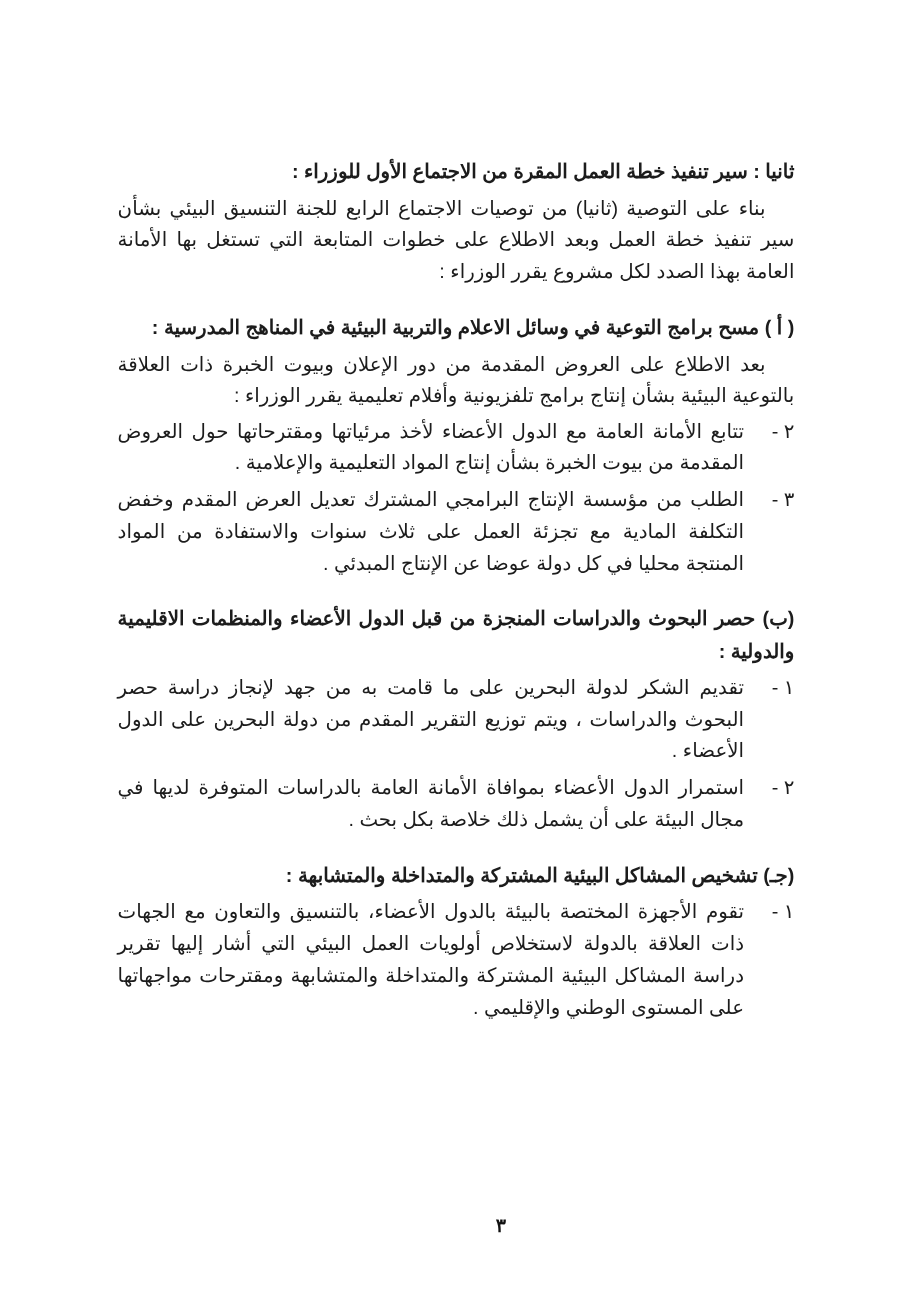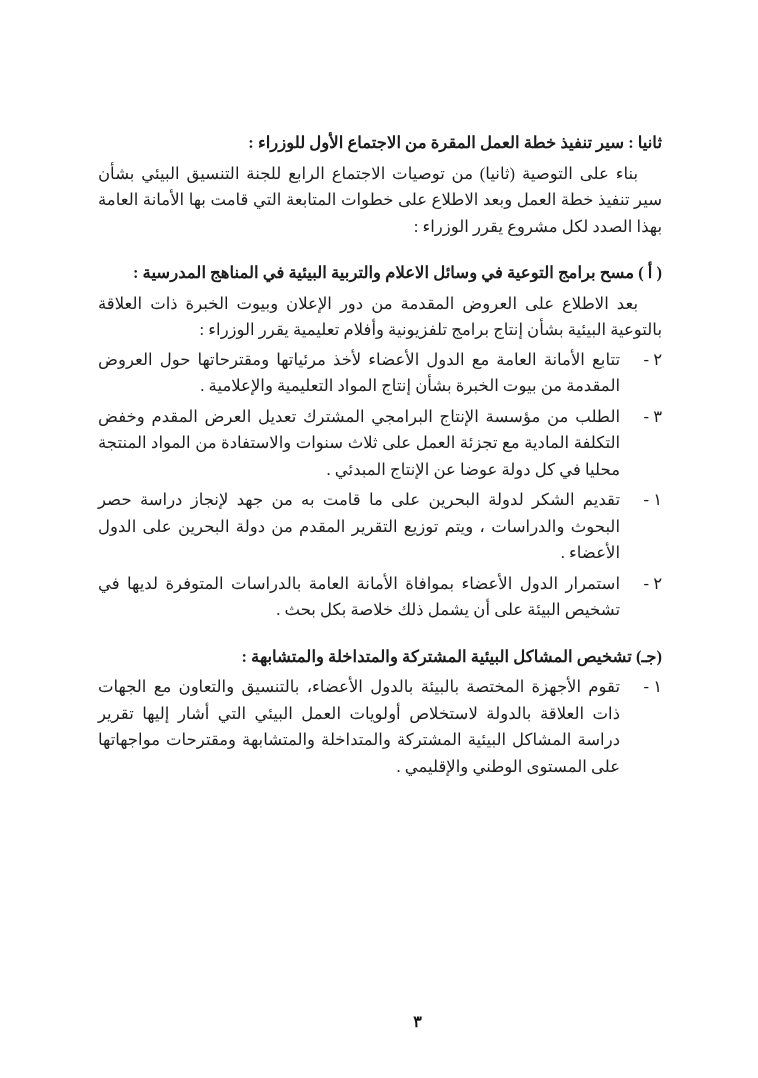--- a/index.html
+++ b/index.html
@@ -5,21 +5,21 @@
   html, body {
     margin: 0;
     padding: 0;
     background: #ffffff;
   }
   .page {
     position: relative;
     width: 681px;
     height: 1078px;
     background: #ffffff;
-    font-family: Liberation Serif, serif;
+    font-family: Liberation Sans, sans-serif;
     color: #1c1c1c;
     direction: rtl;
     overflow: hidden;
   }
   .text-block {
     position: absolute;
     top: 130px;
     right: 96px;
     width: 564px;
     font-size: 16.5px;
@@ -66,42 +66,43 @@
   }
 </style>
 </head>
 <body>
 
 <div class="page">
   <div class="text-block">
 
     <div class="doc-heading">ثانيا : سير تنفيذ خطة العمل المقرة من الاجتماع الأول للوزراء :</div>
 
-    <p class="doc-paragraph">بناء على التوصية (ثانيا) من توصيات الاجتماع الرابع للجنة التنسيق البيئي بشأن سير تنفيذ خطة العمل وبعد الاطلاع على خطوات المتابعة التي قامت بها الأمانة العامة بهذا الصدد لكل مشروع يقرر الوزراء :</p>
+    <p class="doc-paragraph">بناء على التوصية (ثانيا) من توصيات الاجتماع الرابع للجنة التنسيق البيئي بشأن سير تنفيذ خطة العمل وبعد الاطلاع على خطوات المتابعة التي تستغل بها الأمانة العامة بهذا الصدد لكل مشروع يقرر الوزراء :</p>
 
     <div class="doc-heading sub">( أ ) مسح برامج التوعية في وسائل الاعلام والتربية البيئية في المناهج المدرسية :</div>
 
     <p class="doc-paragraph">بعد الاطلاع على العروض المقدمة من دور الإعلان وبيوت الخبرة ذات العلاقة بالتوعية البيئية بشأن إنتاج برامج تلفزيونية وأفلام تعليمية يقرر الوزراء :</p>
 
     <div class="num-list">
       <div class="list-item">
         <span class="item-number">٢ -</span><span class="item-text">تتابع الأمانة العامة مع الدول الأعضاء لأخذ مرئياتها ومقترحاتها حول العروض المقدمة من بيوت الخبرة بشأن إنتاج المواد التعليمية والإعلامية .</span>
       </div>
       <div class="list-item">
         <span class="item-number">٣ -</span><span class="item-text">الطلب من مؤسسة الإنتاج البرامجي المشترك تعديل العرض المقدم وخفض التكلفة المادية مع تجزئة العمل على ثلاث سنوات والاستفادة من المواد المنتجة محليا في كل دولة عوضا عن الإنتاج المبدئي .</span>
       </div>
     </div>
 
+    <div class="doc-heading sub">(ب) حصر البحوث والدراسات المنجزة من قبل الدول الأعضاء والمنظمات الاقليمية والدولية :</div>
 
     <div class="num-list">
       <div class="list-item">
         <span class="item-number">١ -</span><span class="item-text">تقديم الشكر لدولة البحرين على ما قامت به من جهد لإنجاز دراسة حصر البحوث والدراسات ، ويتم توزيع التقرير المقدم من دولة البحرين على الدول الأعضاء .</span>
       </div>
       <div class="list-item">
-        <span class="item-number">٢ -</span><span class="item-text">استمرار الدول الأعضاء بموافاة الأمانة العامة بالدراسات المتوفرة لديها في تشخيص البيئة على أن يشمل ذلك خلاصة بكل بحث .</span>
+        <span class="item-number">٢ -</span><span class="item-text">استمرار الدول الأعضاء بموافاة الأمانة العامة بالدراسات المتوفرة لديها في مجال البيئة على أن يشمل ذلك خلاصة بكل بحث .</span>
       </div>
     </div>
 
     <div class="doc-heading sub">(جـ) تشخيص المشاكل البيئية المشتركة والمتداخلة والمتشابهة :</div>
 
     <div class="num-list">
       <div class="list-item">
         <span class="item-number">١ -</span><span class="item-text">تقوم الأجهزة المختصة بالبيئة بالدول الأعضاء، بالتنسيق والتعاون مع الجهات ذات العلاقة بالدولة لاستخلاص أولويات العمل البيئي التي أشار إليها تقرير دراسة المشاكل البيئية المشتركة والمتداخلة والمتشابهة ومقترحات مواجهاتها على المستوى الوطني والإقليمي .</span>
       </div>
     </div>

